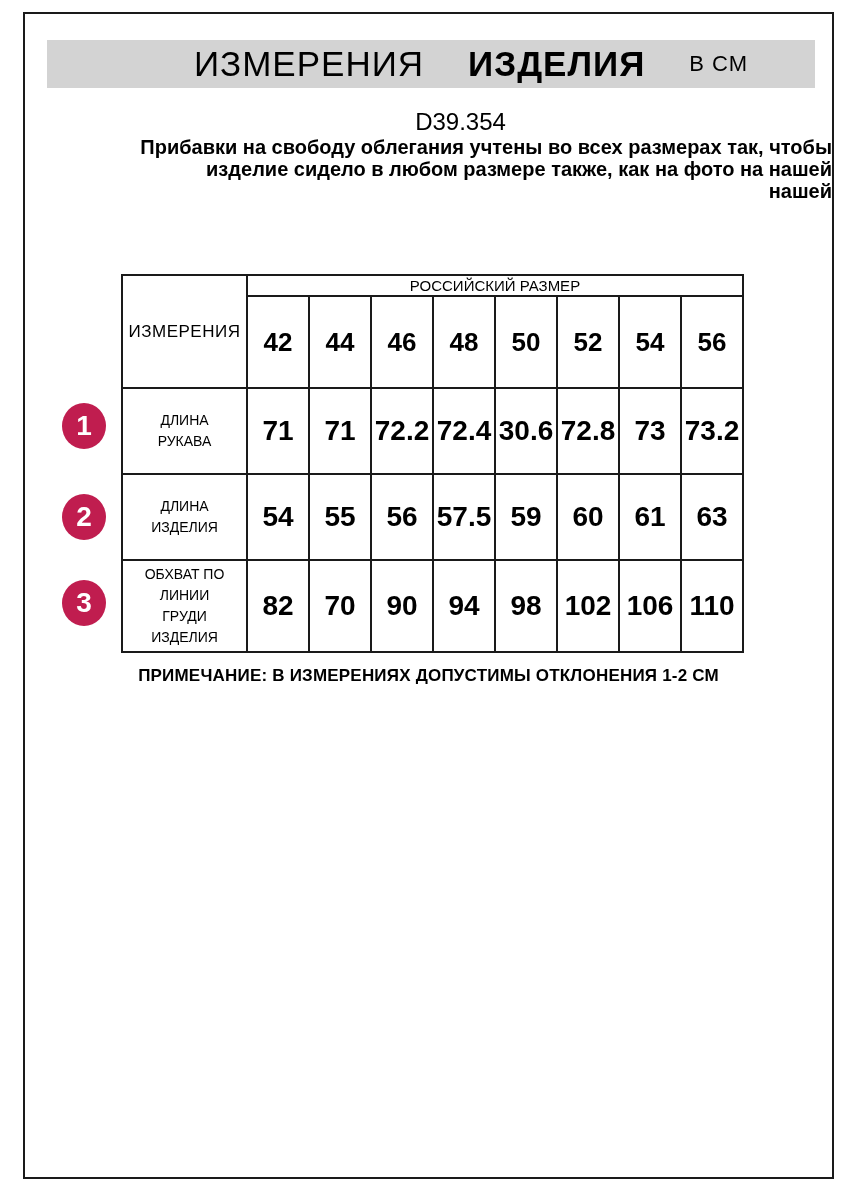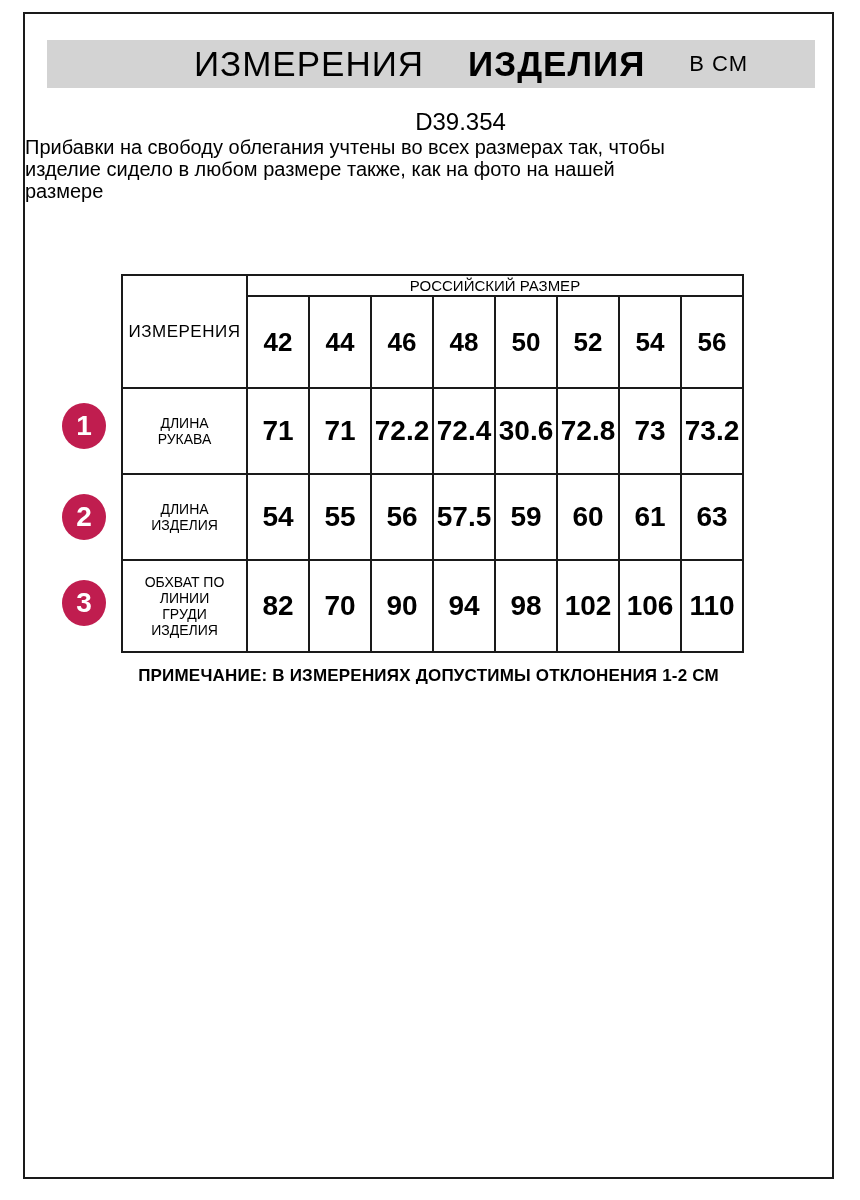--- a/index.html
+++ b/index.html
@@ -64,24 +64,24 @@
     text-align: center;
     font-size: 24px;
     font-weight: 400;
     margin-left: 32px;
   }
   .desc {
     position: absolute;
     left: 0;
     top: 122px;
     width: 100%;
-    text-align: left;
+    text-align: right;
     font-size: 20px;
     line-height: 22px;
-    font-weight: 400;
+    font-weight: 700;
   }
   table.size-table {
     position: absolute;
     left: 96px;
     top: 260px;
     border-collapse: collapse;
     table-layout: fixed;
   }
   table.size-table td {
     border: 2px solid #1a1a1a;
@@ -105,21 +105,21 @@
     font-weight: 700;
   }
   tr.datarow td.cell {
     font-size: 28px;
     font-weight: 700;
   }
   tr.datarow td.rowlabel {
     font-size: 14px;
     font-weight: 400;
     padding: 0 17px;
-    line-height: 16px;
+    line-height: 21px;
   }
   tr.r1 td { height: 84px; }
   tr.r2 td { height: 84px; }
   tr.r3 td { height: 90px; }
   .badge {
     position: absolute;
     left: 37px;
     width: 44px;
     height: 46px;
     border-radius: 50%;
@@ -155,21 +155,21 @@
       <span class="t1">ИЗМЕРЕНИЯ</span>
       <span class="t2">ИЗДЕЛИЯ</span>
       <span class="t3">В СМ</span>
     </div>
 
     <div class="code">D39.354</div>
 
     <div class="desc">
       <div>Прибавки на свободу облегания учтены во всех размерах так, чтобы</div>
       <div>изделие сидело в любом размере также, как на фото на нашей</div>
-      <div>размере</div>
+      <div>нашей</div>
     </div>
 
     <table class="size-table">
       <colgroup>
         <col style="width:125px">
         <col style="width:62px">
           <col style="width:62px">
           <col style="width:62px">
           <col style="width:62px">
         <col style="width:62px">

